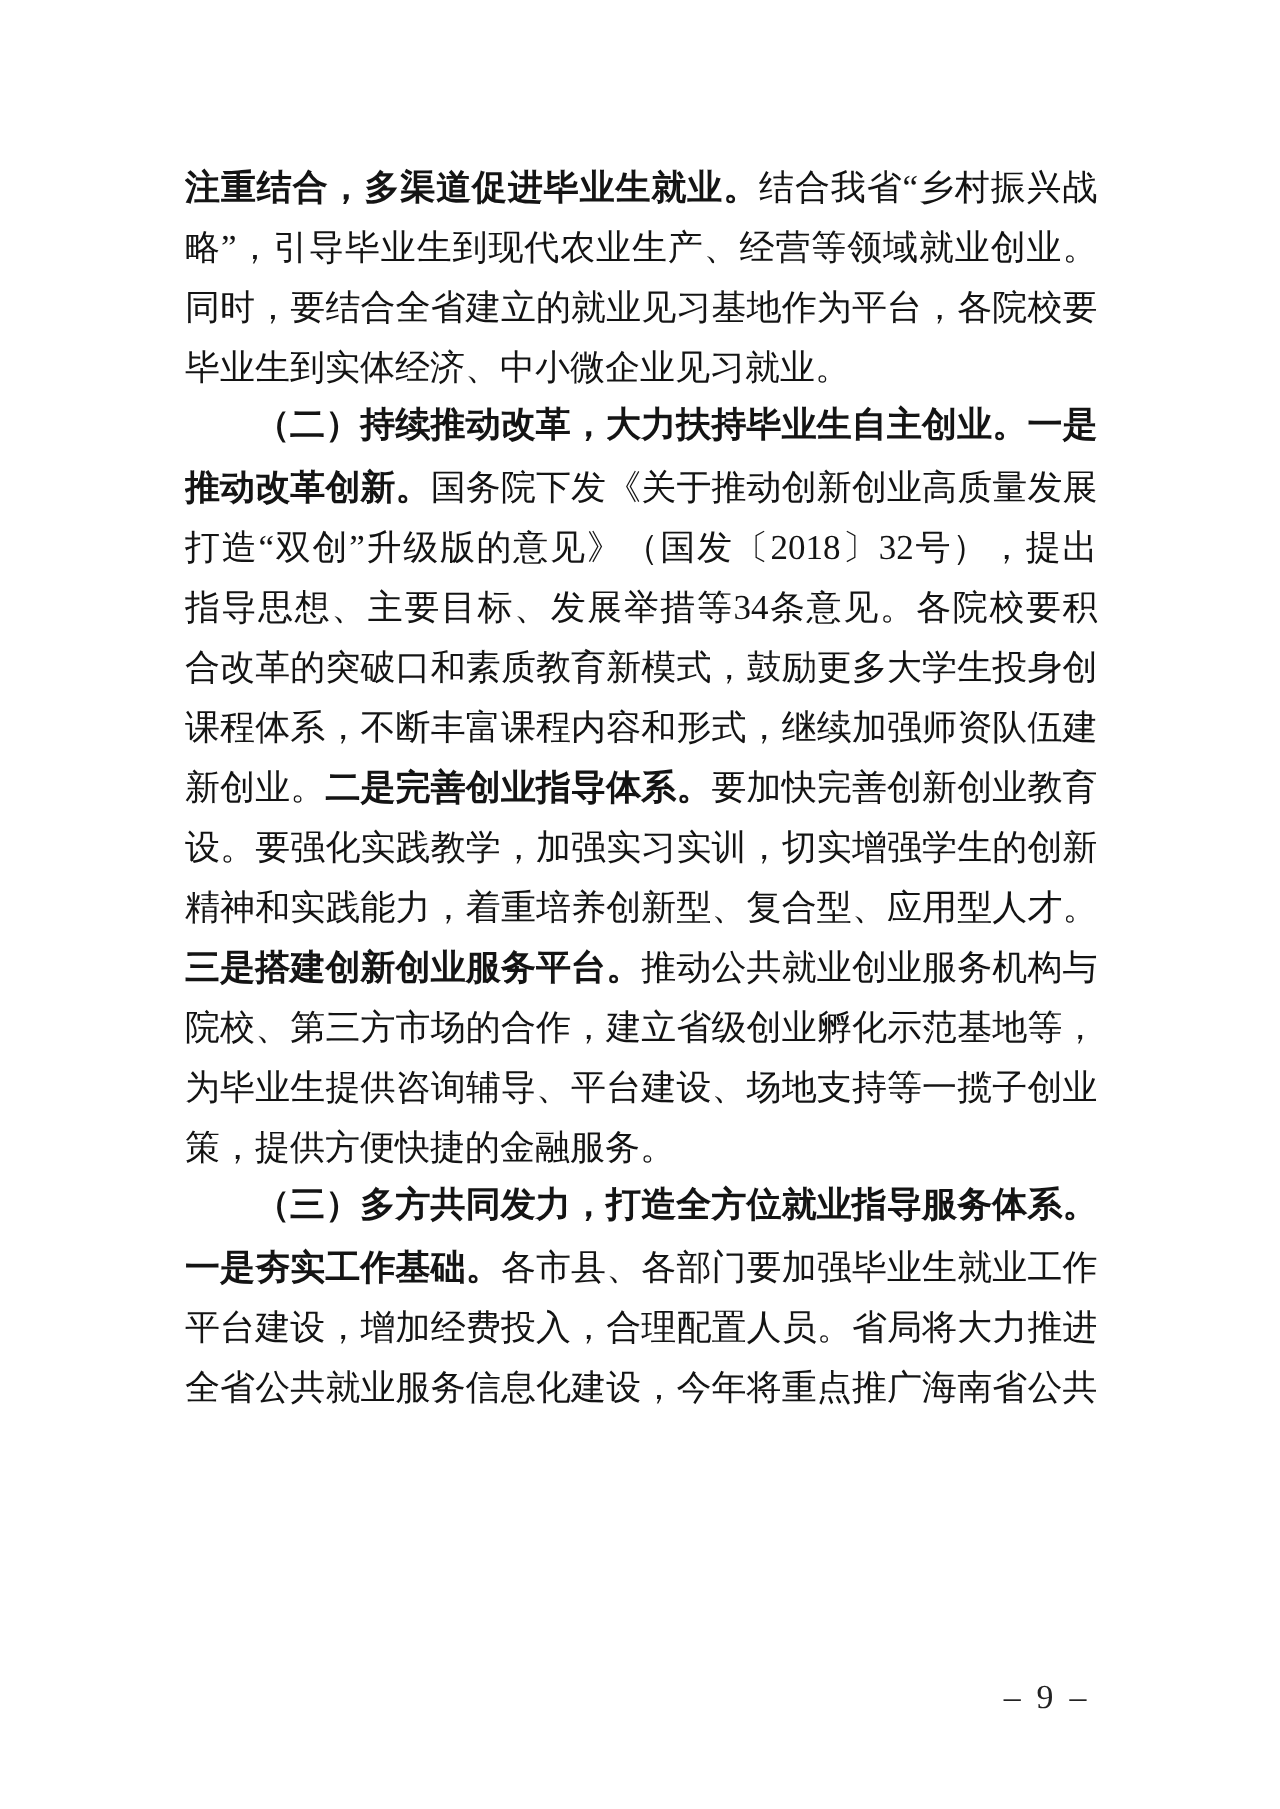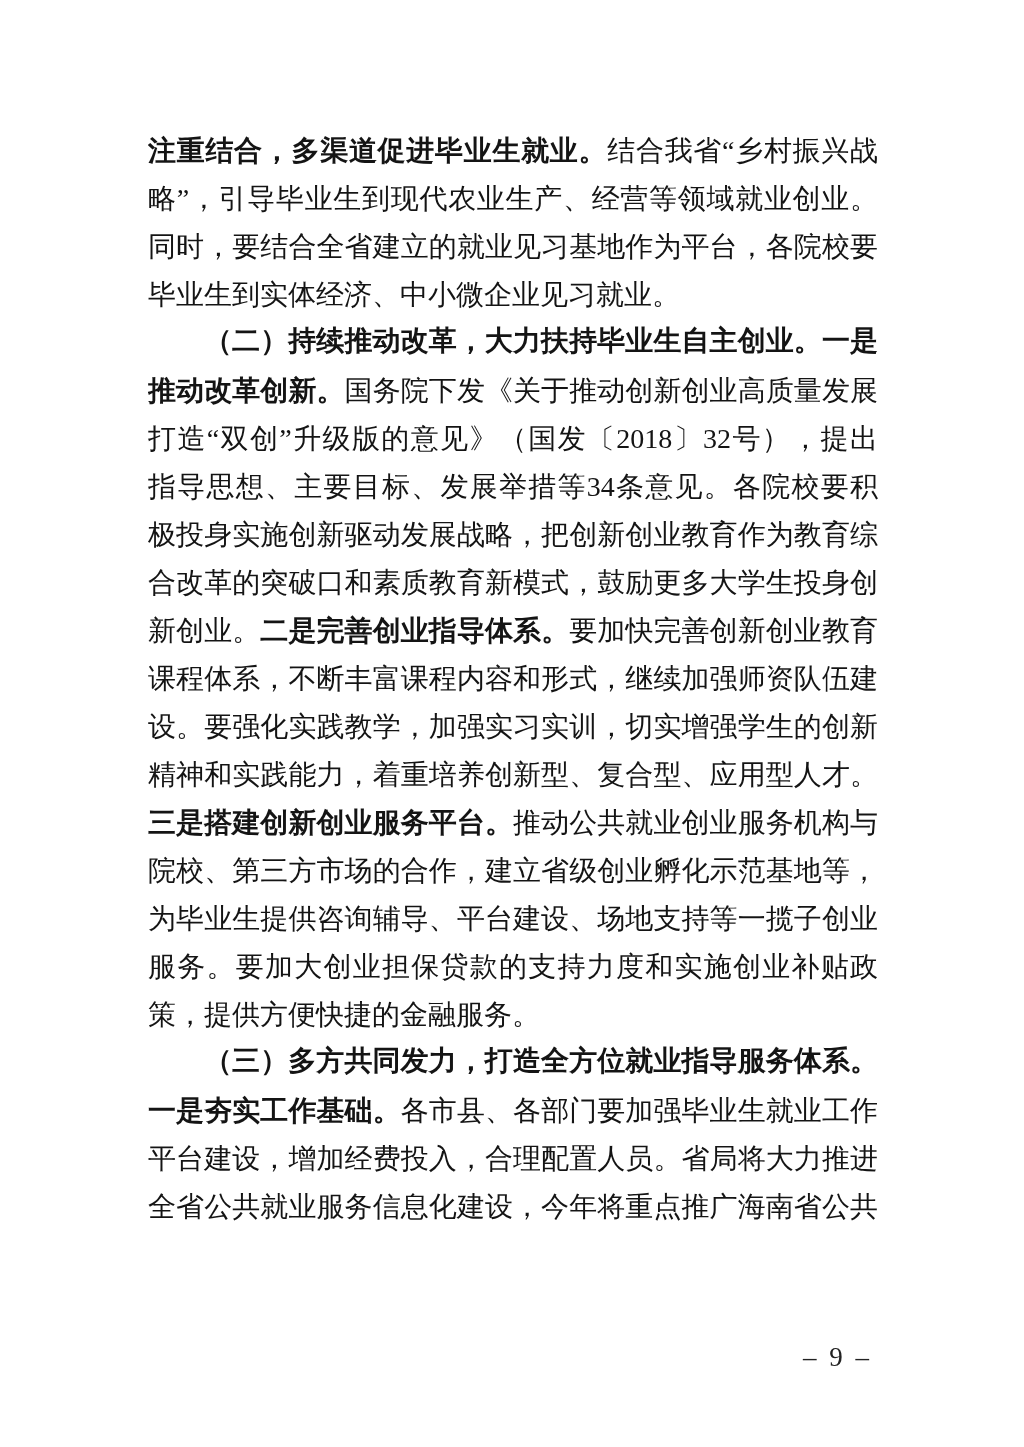--- a/index.html
+++ b/index.html
@@ -66,30 +66,28 @@
 <div class="page">
   <div class="doc" id="doc-body">
       <div class="line fill"><span class="seg-b">注重结合，多渠道促进毕业生就业。</span><span class="seg-r">结合我省“乡村振兴战</span></div>
       <div class="line fill"><span class="seg-r">略”，引导毕业生到现代农业生产、经营等领域就业创业。</span></div>
       <div class="line fill"><span class="seg-r">同时，要结合全省建立的就业见习基地作为平台，各院校要积</span></div>
       <div class="line"><span class="seg-r">毕业生到实体经济、中小微企业见习就业。</span></div>
       <div class="line fill indent"><span class="seg-b">（二）持续推动改革，大力扶持毕业生自主创业。一是</span></div>
       <div class="line fill"><span class="seg-b">推动改革创新。</span><span class="seg-r">国务院下发《关于推动创新创业高质量发展</span></div>
       <div class="line fill"><span class="seg-r">打造“双创”升级版的意见》（国发〔2018〕32号），提出</span></div>
       <div class="line fill"><span class="seg-r">指导思想、主要目标、发展举措等34条意见。各院校要积</span></div>
-      <div class="line fill"><span class="seg-r">极投身实施创新驱动发展战略，把创新创业教育作为教育综</span></div>
       <div class="line fill"><span class="seg-r">合改革的突破口和素质教育新模式，鼓励更多大学生投身创</span></div>
+      <div class="line fill"><span class="seg-r">课程体系，不断丰富课程内容和形式，继续加强师资队伍建</span></div>
       <div class="line fill"><span class="seg-r">新创业。</span><span class="seg-b">二是完善创业指导体系。</span><span class="seg-r">要加快完善创新创业教育</span></div>
-      <div class="line fill"><span class="seg-r">课程体系，不断丰富课程内容和形式，继续加强师资队伍建</span></div>
       <div class="line fill"><span class="seg-r">设。要强化实践教学，加强实习实训，切实增强学生的创新</span></div>
       <div class="line fill"><span class="seg-r">精神和实践能力，着重培养创新型、复合型、应用型人才。</span></div>
       <div class="line fill"><span class="seg-b">三是搭建创新创业服务平台。</span><span class="seg-r">推动公共就业创业服务机构与</span></div>
       <div class="line fill"><span class="seg-r">院校、第三方市场的合作，建立省级创业孵化示范基地等，</span></div>
       <div class="line fill"><span class="seg-r">为毕业生提供咨询辅导、平台建设、场地支持等一揽子创业</span></div>
-      <div class="line fill"><span class="seg-r">服务。要加大创业担保贷款的支持力度和实施创业补贴政</span></div>
       <div class="line"><span class="seg-r">策，提供方便快捷的金融服务。</span></div>
       <div class="line fill indent"><span class="seg-b">（三）多方共同发力，打造全方位就业指导服务体系。</span></div>
       <div class="line fill"><span class="seg-b">一是夯实工作基础。</span><span class="seg-r">各市县、各部门要加强毕业生就业工作</span></div>
       <div class="line fill"><span class="seg-r">平台建设，增加经费投入，合理配置人员。省局将大力推进</span></div>
       <div class="line fill"><span class="seg-r">全省公共就业服务信息化建设，今年将重点推广海南省公共</span></div>
     </div>
   <div class="pagenum">– 9 –</div>
 </div>
 
 </body></html>

